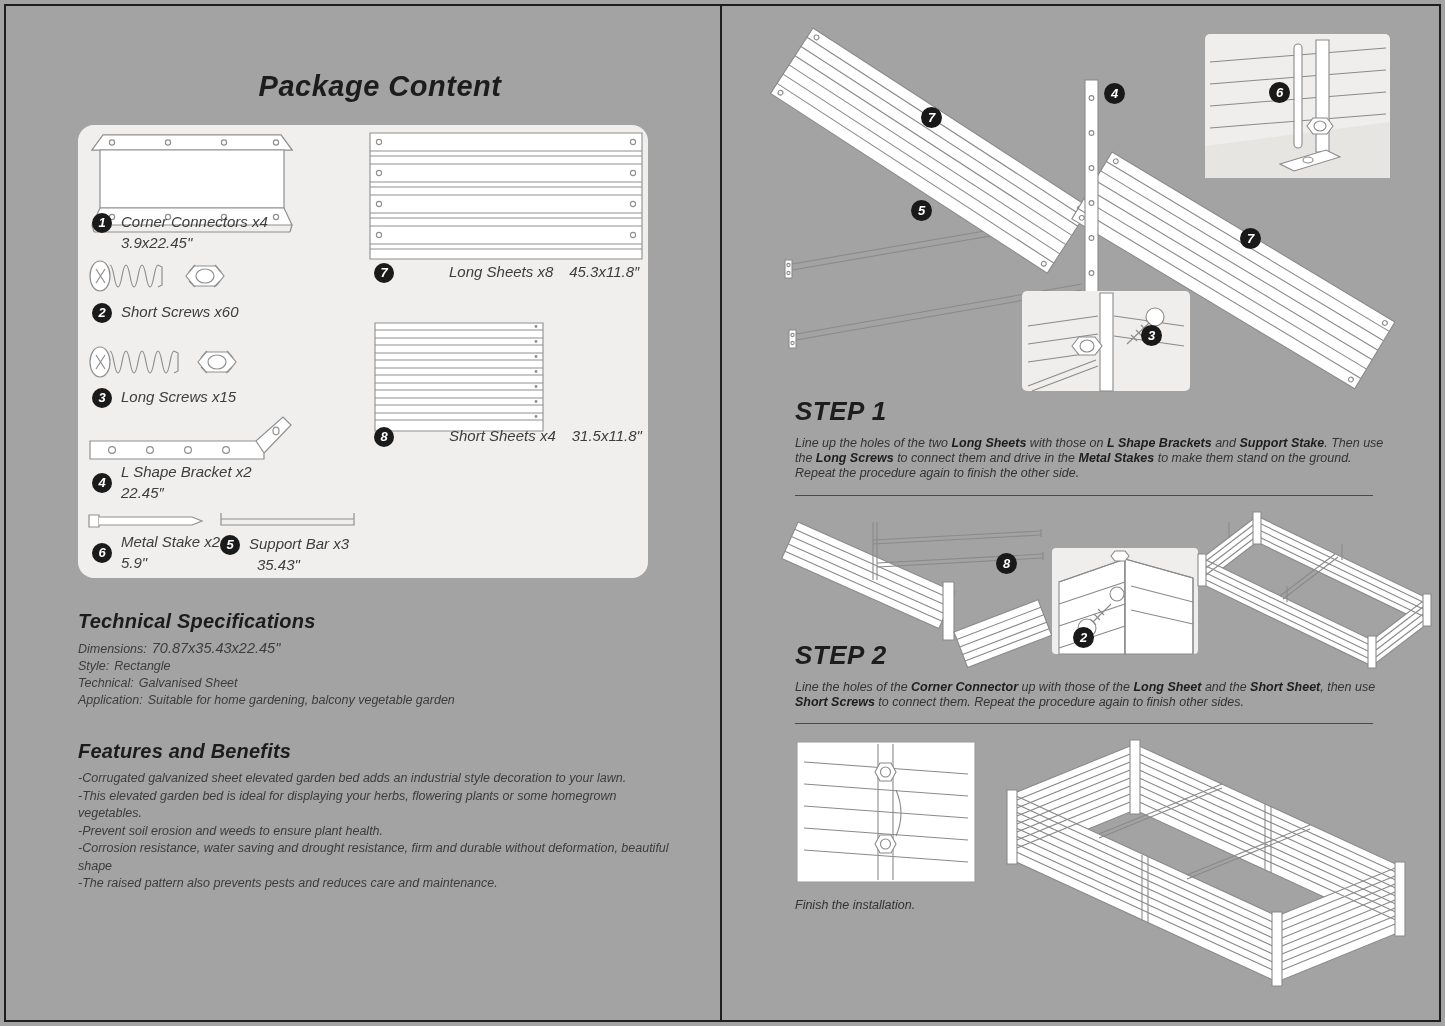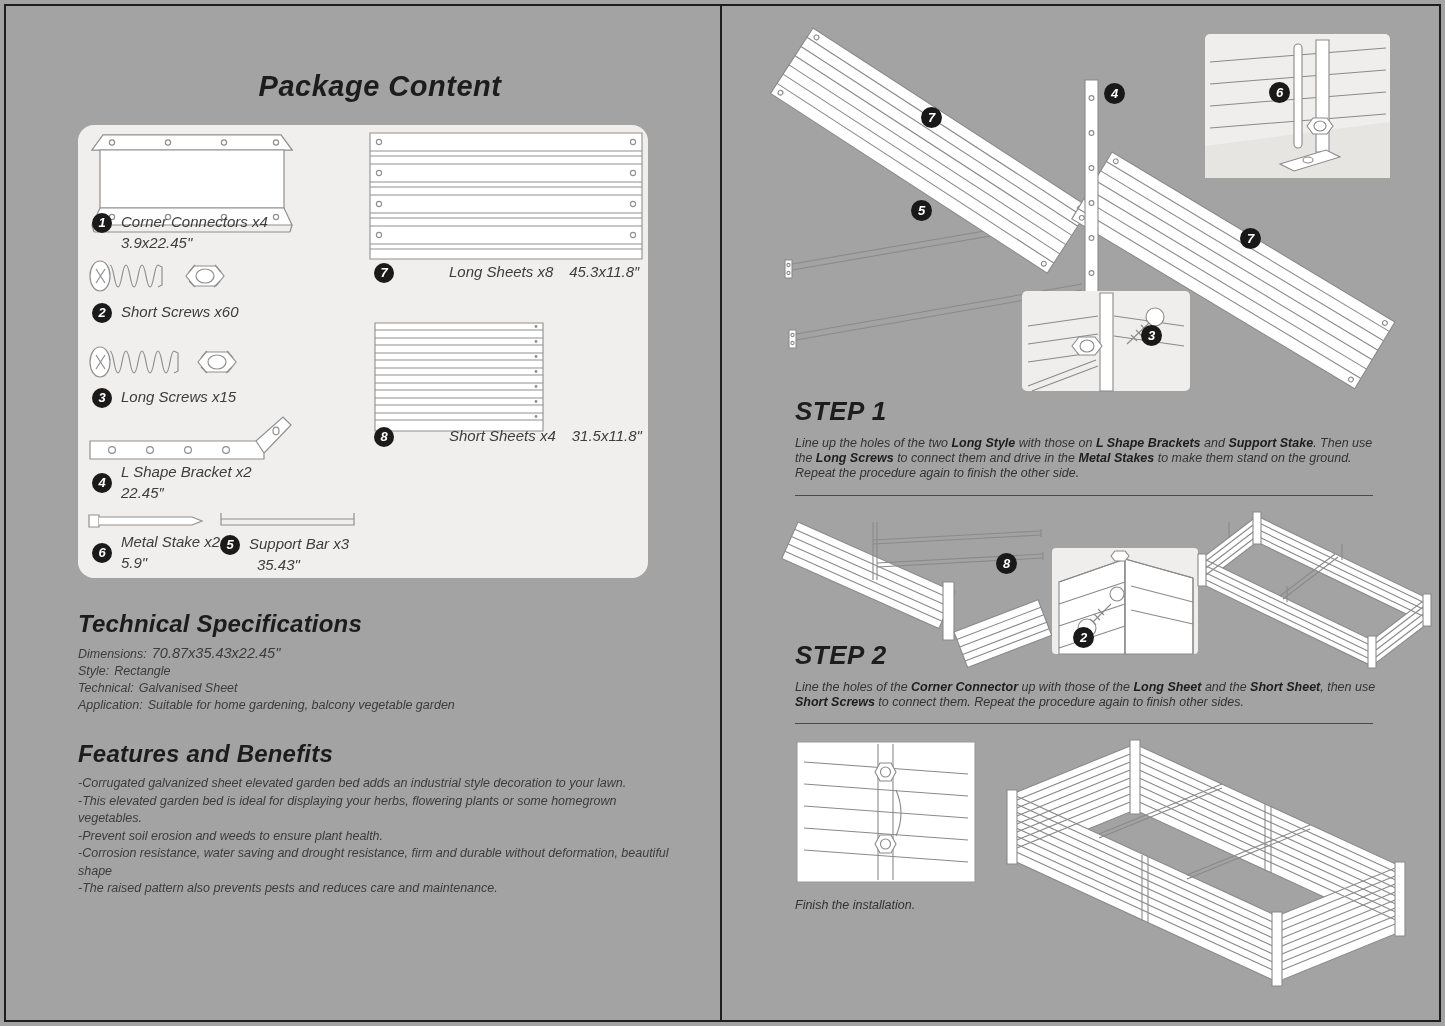--- a/index.html
+++ b/index.html
@@ -20,21 +20,21 @@
   .part .txt{display:flex;flex-direction:column;}
   .part .name{font-size:15px;color:#3d3d3d;line-height:18px;white-space:nowrap;}
   .part .dims{font-size:15px;color:#3d3d3d;line-height:18px;margin-top:3px;}
   .part.center{align-items:center;}
   .part.inline .txt{flex-direction:row;align-items:baseline;margin-left:46px;}
   .part.inline .dims{margin:0 0 0 16px;}
   svg.draw{position:absolute;overflow:visible;}
   svg.draw *{vector-effect:non-scaling-stroke;}
 
   .section{position:absolute;left:72px;width:600px;}
-  .sec-title{font-size:24px;font-weight:700;color:#1c1c1c;margin:0 0 7px 0;letter-spacing:0.2px;}
+  .sec-title{font-size:20px;font-weight:700;color:#1c1c1c;margin:0 0 7px 0;letter-spacing:0.2px;}
   .spec-row{font-size:12.5px;line-height:17px;color:#3c3c3c;}
   .spec-label{margin-right:5px;}
   .dim-value{font-size:14.5px;}
   .feature{font-size:12.5px;line-height:17.5px;color:#3c3c3c;}
 
   
   .panel-right{position:absolute;left:722px;top:6px;width:717px;height:1014px;}
   .callout{position:absolute;width:21px;height:21px;border-radius:50%;background:#191919;
            color:#fff;font-size:13px;font-weight:700;line-height:21px;text-align:center;z-index:5;}
   .step-block{position:absolute;width:592px;}
@@ -305,21 +305,21 @@
 
     <div class="callout" style="left:199px;top:101px">7</div>
     <div class="callout" style="left:382px;top:77px">4</div>
     <div class="callout" style="left:547px;top:76px">6</div>
     <div class="callout" style="left:189px;top:194px">5</div>
     <div class="callout" style="left:419px;top:319px">3</div>
     <div class="callout" style="left:518px;top:222px">7</div>
 
     <div class="step-block" style="left:73px;top:390px">
       <h2 class="step-title">STEP 1</h2>
-      <p class="step-body"><span>Line up the holes of the two </span><b>Long Style</b><span> with those on </span><b>L Shape Brackets</b><span> and </span><b>Support Stake</b><span>. Then use the </span><b>Long Screws</b><span> to connect them and drive in the </span><b>Metal Stakes</b><span> to make them stand on the ground. Repeat the procedure again to finish the other side.</span></p>
+      <p class="step-body"><span>Line up the holes of the two </span><b>Long Sheets</b><span> with those on </span><b>L Shape Brackets</b><span> and </span><b>Support Stake</b><span>. Then use the </span><b>Long Screws</b><span> to connect them and drive in the </span><b>Metal Stakes</b><span> to make them stand on the ground. Repeat the procedure again to finish the other side.</span></p>
     </div>
     <div class="sep" style="top:489px"></div>
 
     <svg class="draw" style="left:73px;top:500px" width="646" height="150" viewBox="0 0 646 150">
       <g stroke="#8a8a8a" stroke-width="1.1" fill="none">
 
         <g transform="translate(3,16) rotate(24)">
           <rect x="0" y="0" width="172" height="40" fill="#fff"></rect>
           <path d="M0,8H172 M0,16H172 M0,24H172 M0,32H172"></path>
         </g>

